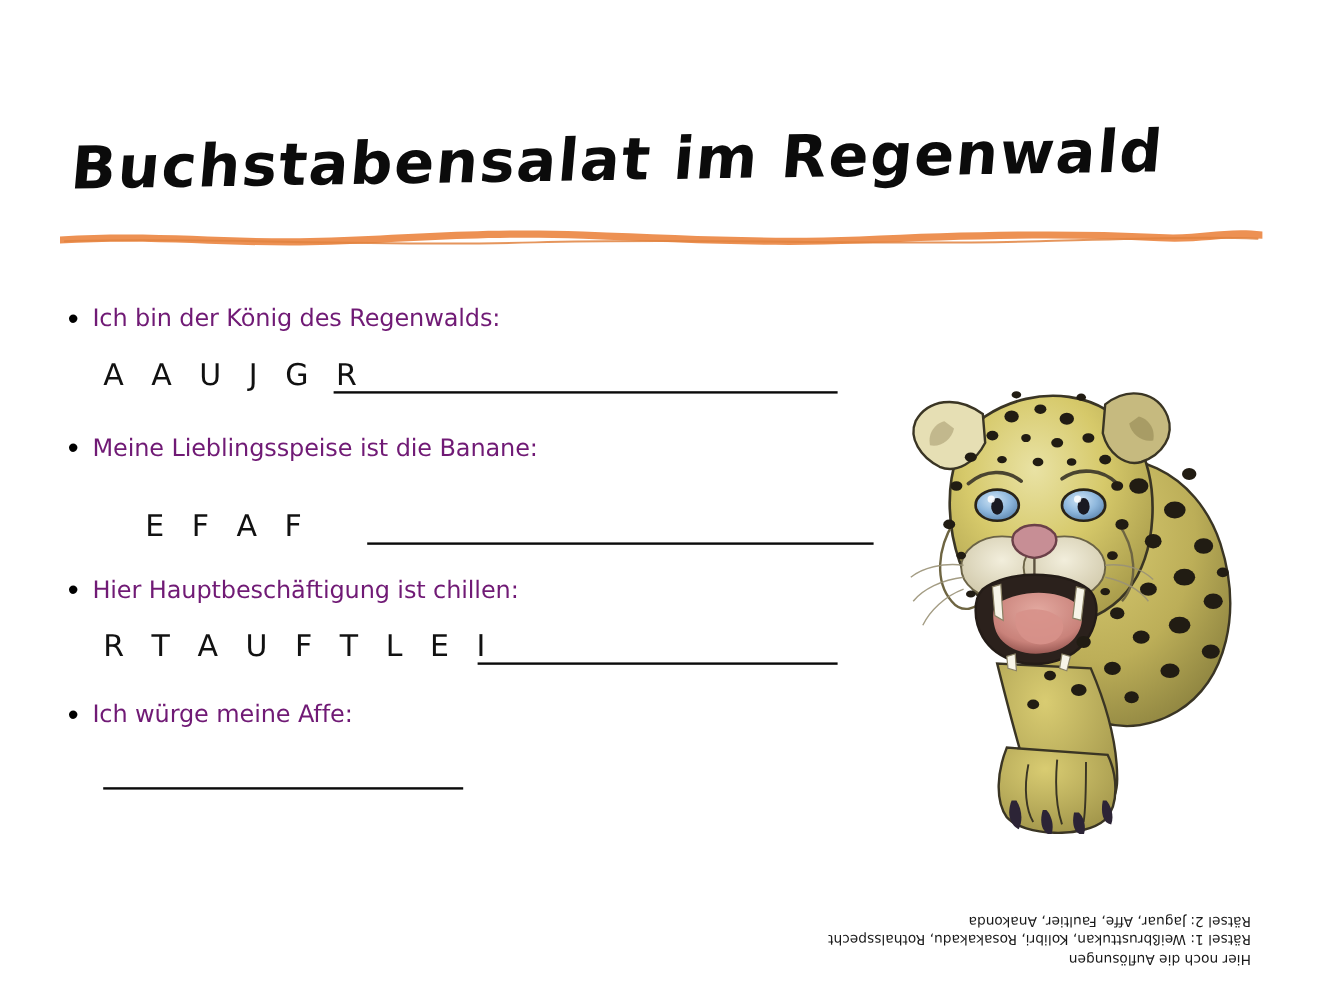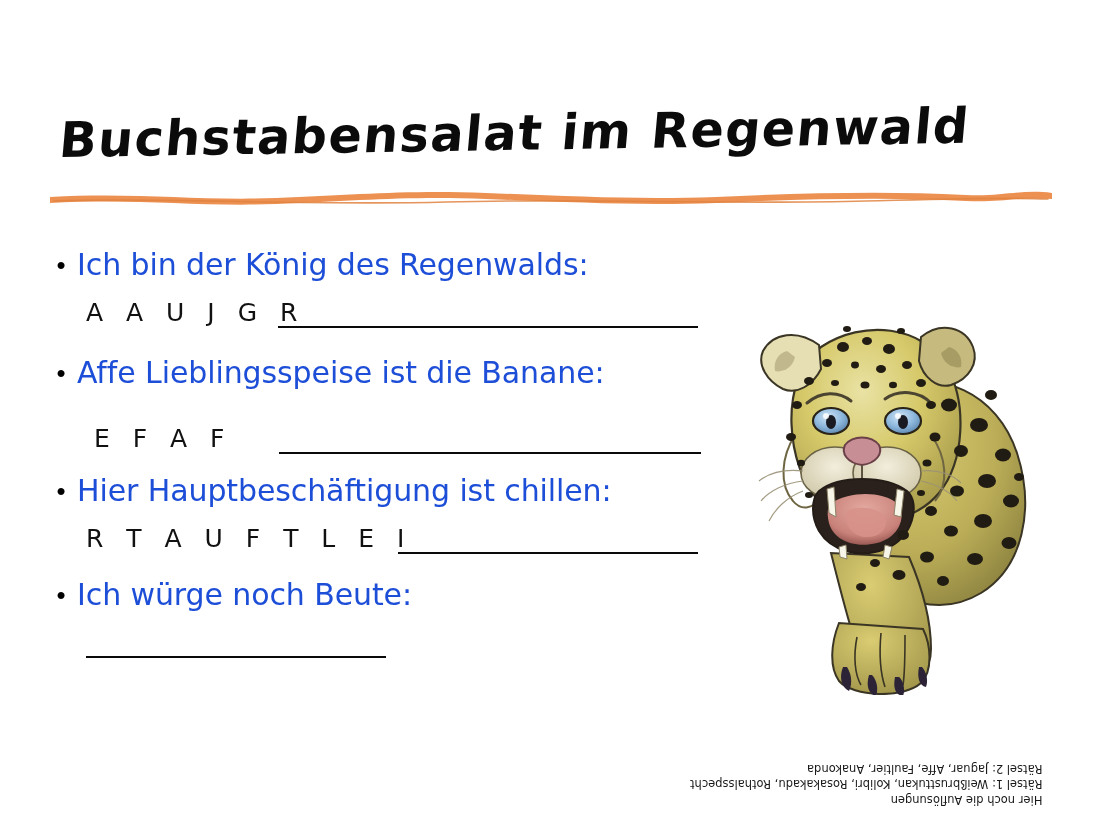--- a/index.html
+++ b/index.html
@@ -71,24 +71,24 @@
     font-size: 26px;
     line-height: 34px;
     color: #000;
     width: 10px;
     flex: none;
     text-align: center;
   }
 
   .prompt-text {
     font-family: "DejaVu Sans", sans-serif;
-    font-size: 30px;
+    font-size: 20px;
     line-height: 34px;
     font-weight: 400;
-    color: #1d4ed8;
+    color: #701a75;
     letter-spacing: -0.1px;
   }
 
   .answer-row {
     display: flex;
     align-items: flex-end;
     height: 46px;
     padding-left: 30px;
   }
 
@@ -108,21 +108,21 @@
     height: 28px;
   }
 
   
   .item-1 .answer-row { padding-left: 30px; }
   .item-1 .scrambled  { width: 192px; }
   .item-1 .answer-line{ width: 420px; }
 
   .item-2 .prompt-row { margin-bottom: 18px; }
   .item-2 .answer-row { padding-left: 38px; }
-  .item-2 .scrambled  { width: 185px; }
+  .item-2 .scrambled  { width: 185px; margin-left: 27px; }
   .item-2 .answer-line{ width: 422px; }
 
   .item-3 .answer-row { padding-left: 30px; }
   .item-3 .scrambled  { width: 312px; }
   .item-3 .answer-line{ width: 300px; }
 
   .item-4 .answer-row { padding-left: 30px; }
   .item-4 .scrambled  { width: 312px; }
   .item-4 .answer-line{ width: 300px; }
 
@@ -182,21 +182,21 @@
         <span class="scrambled">A A U J G R</span>
         <span class="answer-line"></span>
       </div>
     </div>
 
     <div class="gap-1"></div>
 
     <div class="puzzle-item item-2">
       <div class="prompt-row">
         <span class="bullet">•</span>
-        <span class="prompt-text">Affe Lieblingsspeise ist die Banane:</span>
+        <span class="prompt-text">Meine Lieblingsspeise ist die Banane:</span>
       </div>
       <div class="answer-row">
         <span class="scrambled">E F A F</span>
         <span class="answer-line"></span>
       </div>
     </div>
 
     <div class="gap-2"></div>
 
     <div class="puzzle-item item-3">
@@ -208,21 +208,21 @@
         <span class="scrambled">R T A U F T L E I</span>
         <span class="answer-line"></span>
       </div>
     </div>
 
     <div class="gap-3"></div>
 
     <div class="puzzle-item item-4">
       <div class="prompt-row">
         <span class="bullet">•</span>
-        <span class="prompt-text">Ich würge noch Beute:</span>
+        <span class="prompt-text">Ich würge meine Affe:</span>
       </div>
       <div class="answer-row">
         <span class="answer-line"></span>
       </div>
     </div>
 
   </div>
 
   <div class="jaguar-figure">
     <svg viewBox="0 0 320 410" aria-hidden="true">

